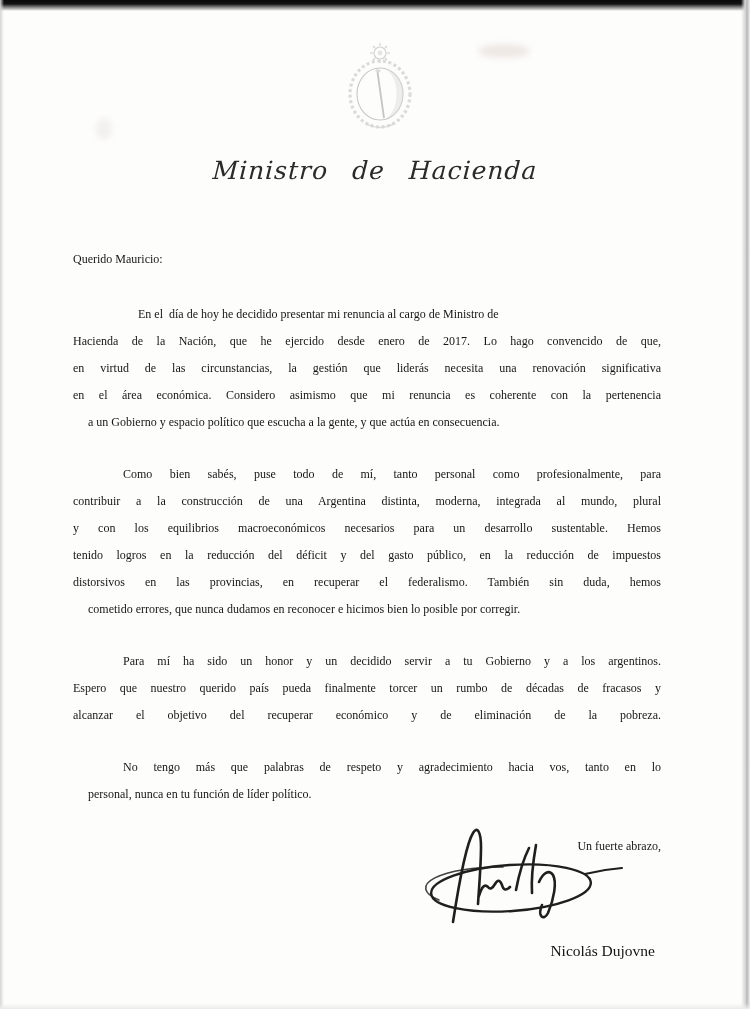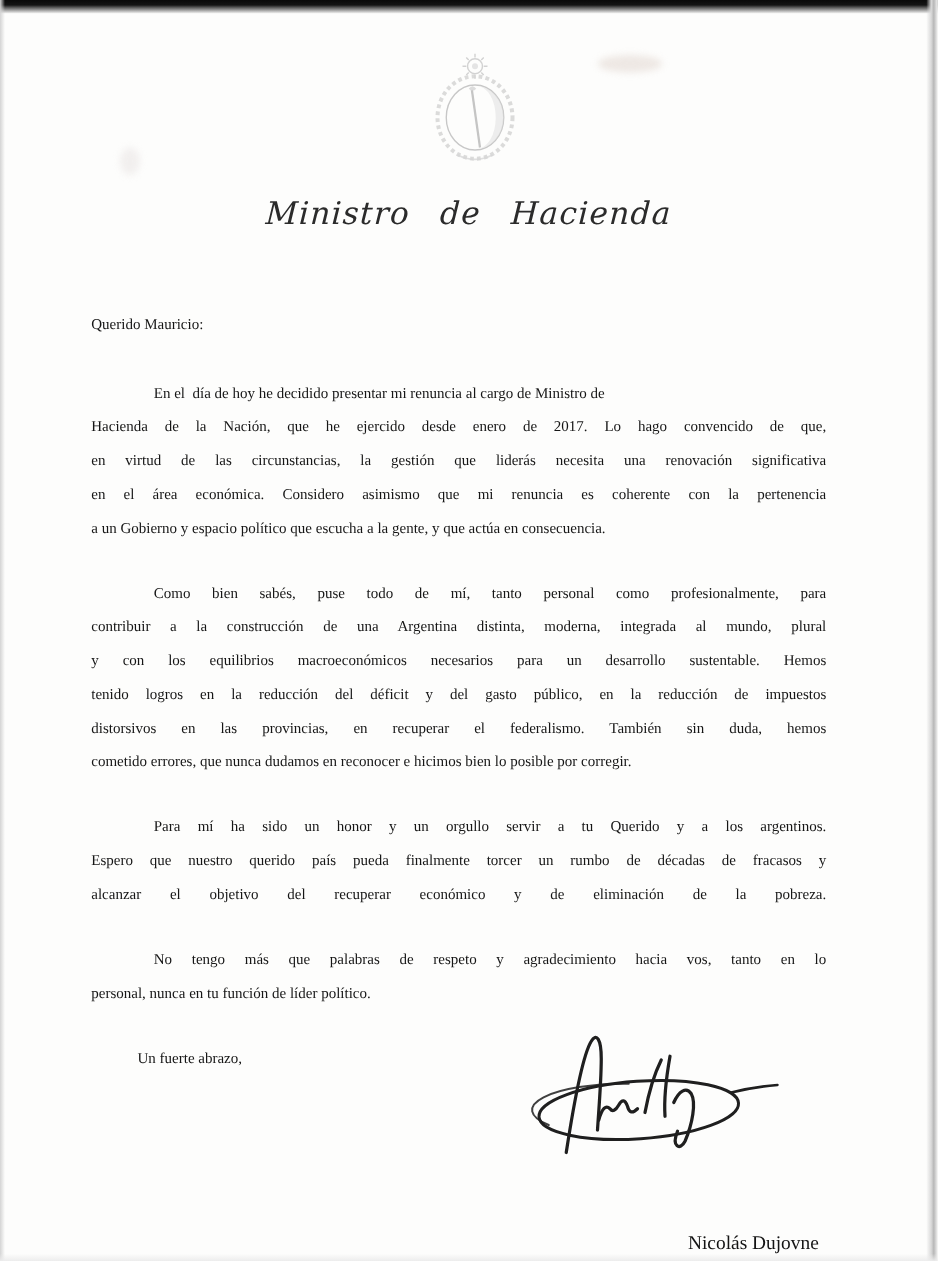--- a/index.html
+++ b/index.html
@@ -52,27 +52,27 @@
     transform:skewX(-3deg);
   }
   
   .body{
     position:absolute;left:73px;top:246px;width:588px;
     font-size:12px;line-height:27px;
   }
   .salutation{margin:0 0 28px 0;}
   .para{margin:0 0 25px 0;}
   .ln{text-align:justify;text-align-last:justify;white-space:pre-wrap;hyphens:none;}
-  .ln.rag{text-align:left;text-align-last:left;}
+  .ln.rag{text-align:left;text-align-last:left;margin-left:15px;}
   .ln.ind{text-indent:50px;}
-  .closing{margin-top:4px;text-indent:37px;}
+  .closing{margin-top:4px;text-indent:37px;text-align:right;}
   
   .signature{position:absolute;left:415px;top:820px;width:210px;height:112px;}
   .signer{
-    position:absolute;left:480px;top:986px;width:175px;
+    position:absolute;left:480px;top:942px;width:175px;
     text-align:right;font-size:15.5px;color:#141414;
   }
 </style>
 </head>
 <body>
 
 <div class="page">
 
   <div class="scan-top"></div>
   <div class="scan-right"></div>
@@ -126,21 +126,21 @@
     <div class="para">
       <div class="ln ind">Como bien sabés, puse todo de mí, tanto personal como profesionalmente, para</div>
       <div class="ln">contribuir a la construcción de una Argentina distinta, moderna, integrada al mundo, plural</div>
       <div class="ln">y con los equilibrios macroeconómicos necesarios para un desarrollo sustentable. Hemos</div>
       <div class="ln">tenido logros en la reducción del déficit y del gasto público, en la reducción de impuestos</div>
       <div class="ln">distorsivos en las provincias, en recuperar el federalismo. También sin duda, hemos</div>
       <div class="ln rag">cometido errores, que nunca dudamos en reconocer e hicimos bien lo posible por corregir.</div>
     </div>
 
     <div class="para">
-      <div class="ln ind">Para mí ha sido un honor y un orgullo servir a tu Querido y a los argentinos.</div>
+      <div class="ln ind">Para mí ha sido un honor y un decidido servir a tu Gobierno y a los argentinos.</div>
       <div class="ln">Espero que nuestro querido país pueda finalmente torcer un rumbo de décadas de fracasos y</div>
       <div class="ln">alcanzar el objetivo del recuperar económico y de eliminación de la pobreza.</div>
     </div>
 
     <div class="para">
       <div class="ln ind">No tengo más que palabras de respeto y agradecimiento hacia vos, tanto en lo</div>
       <div class="ln rag">personal, nunca en tu función de líder político.</div>
     </div>
 
     <div class="closing">Un fuerte abrazo,</div>

